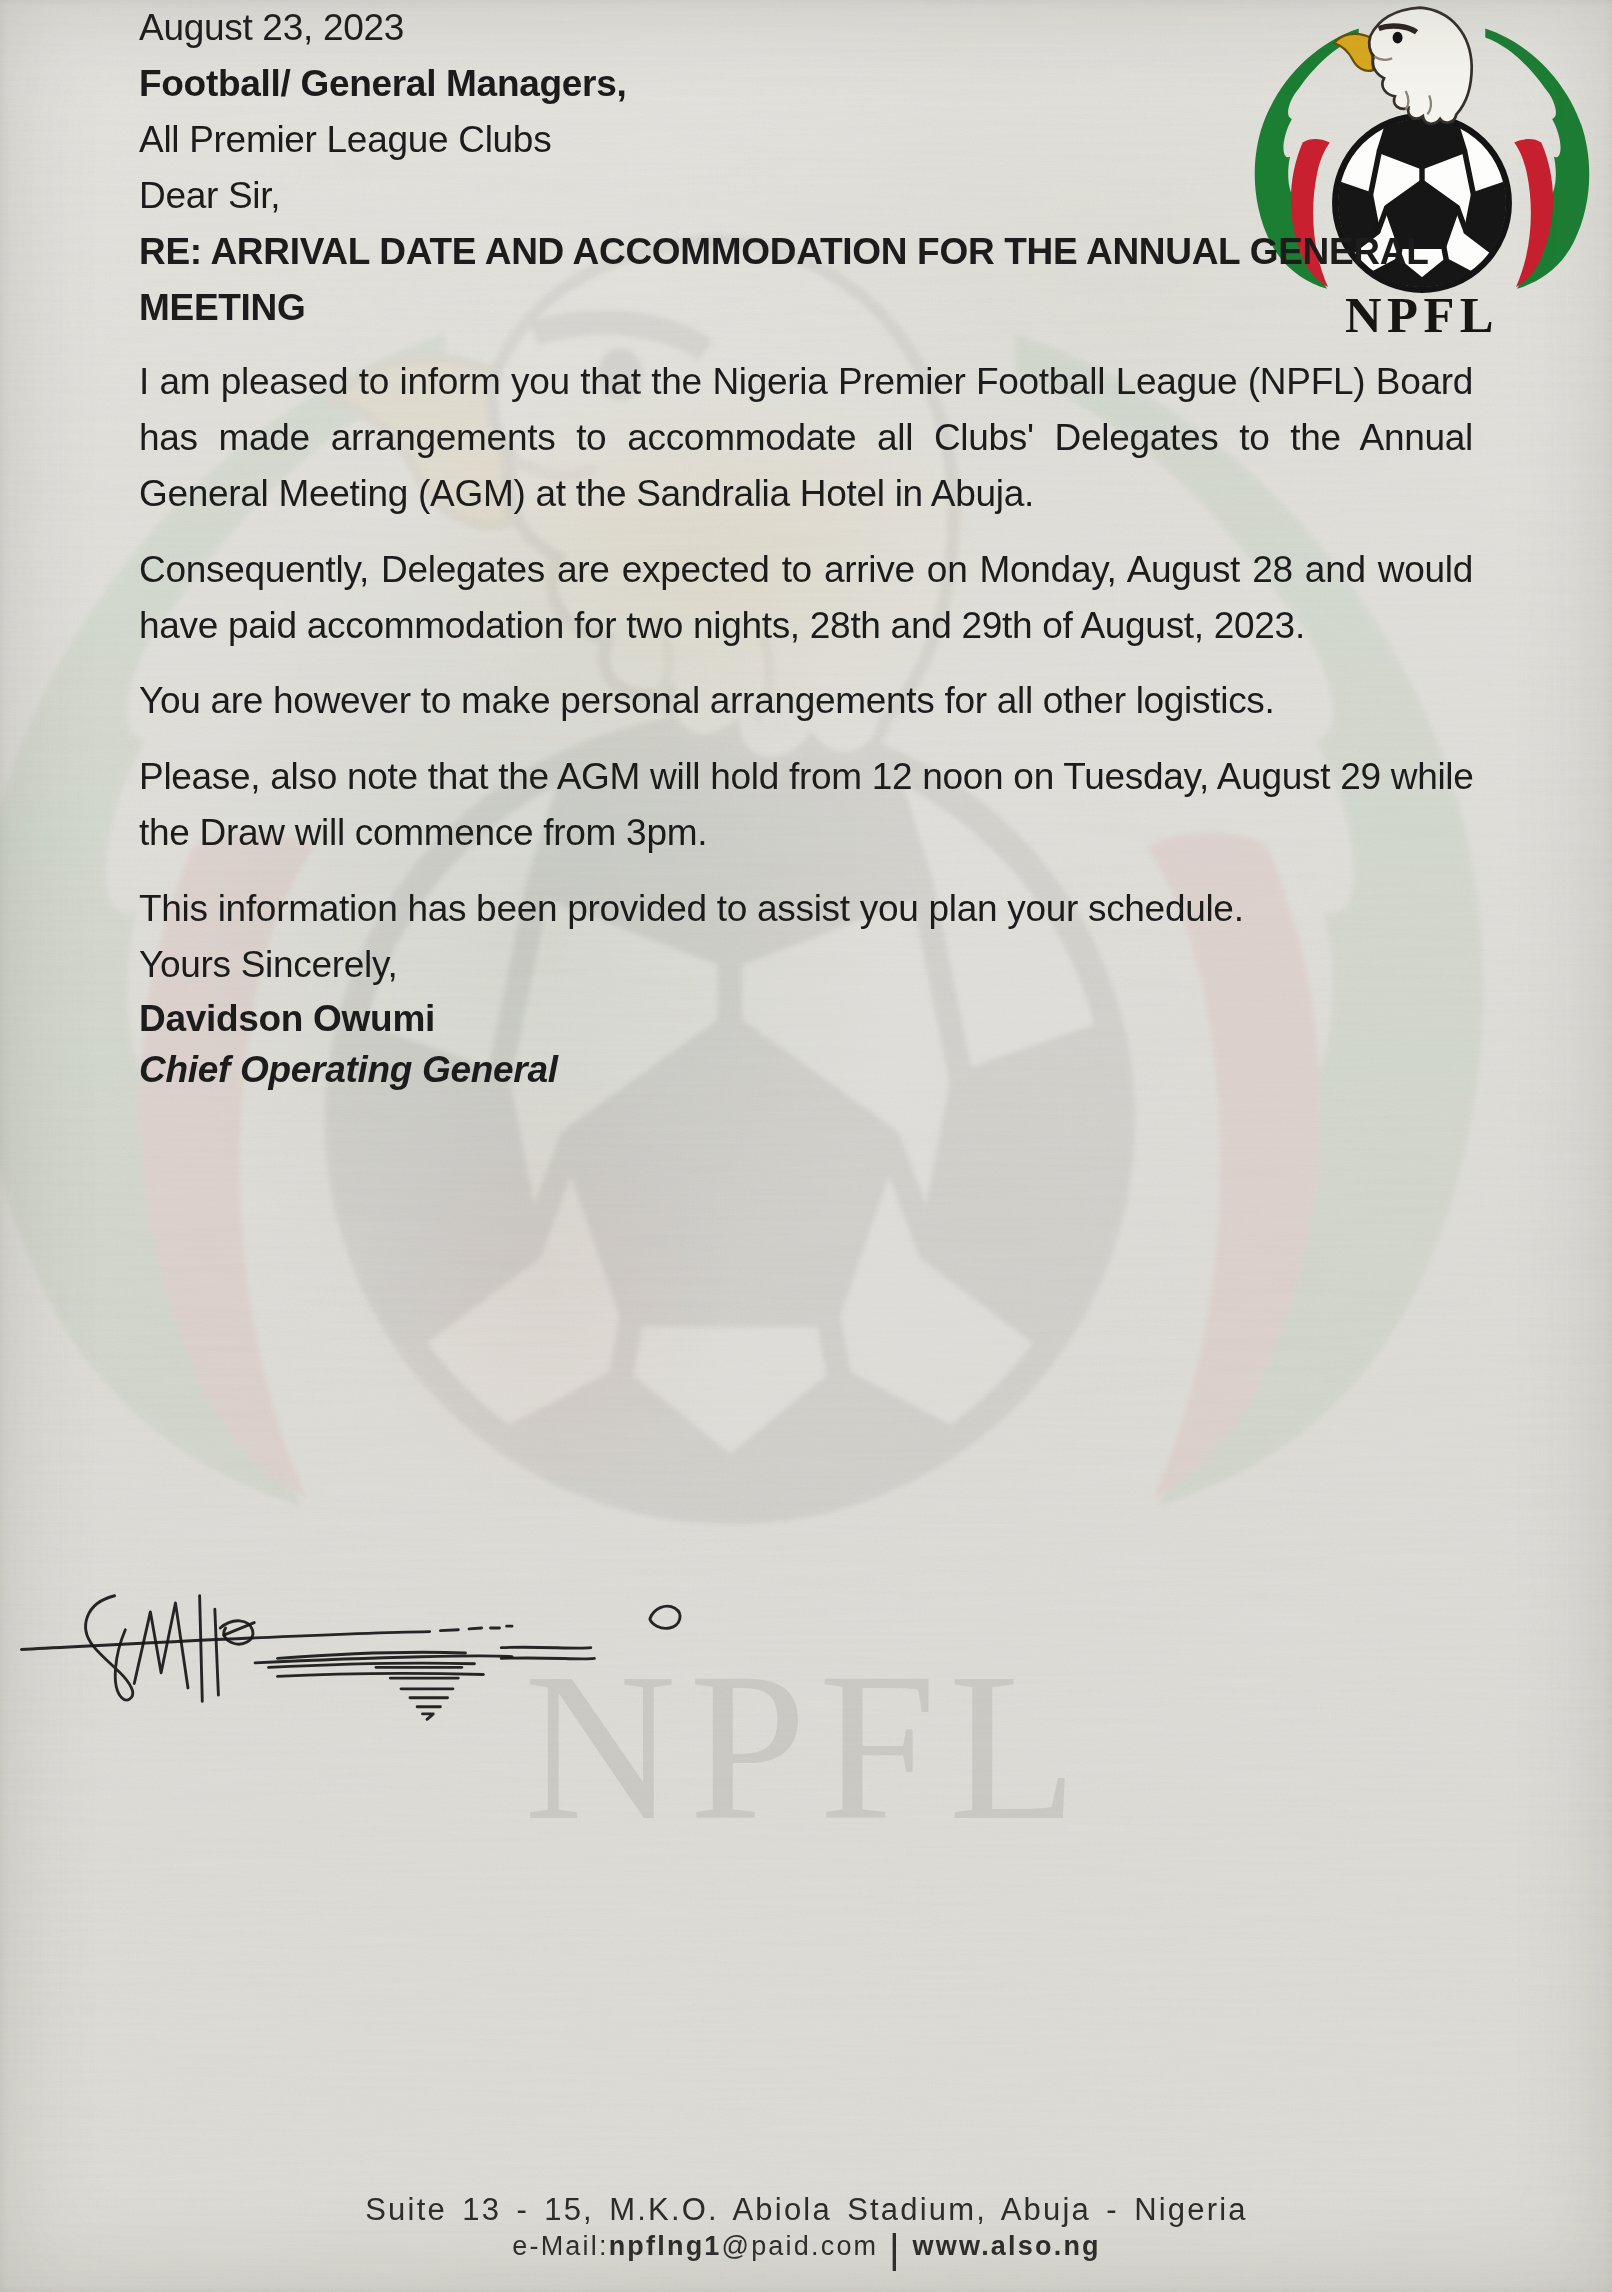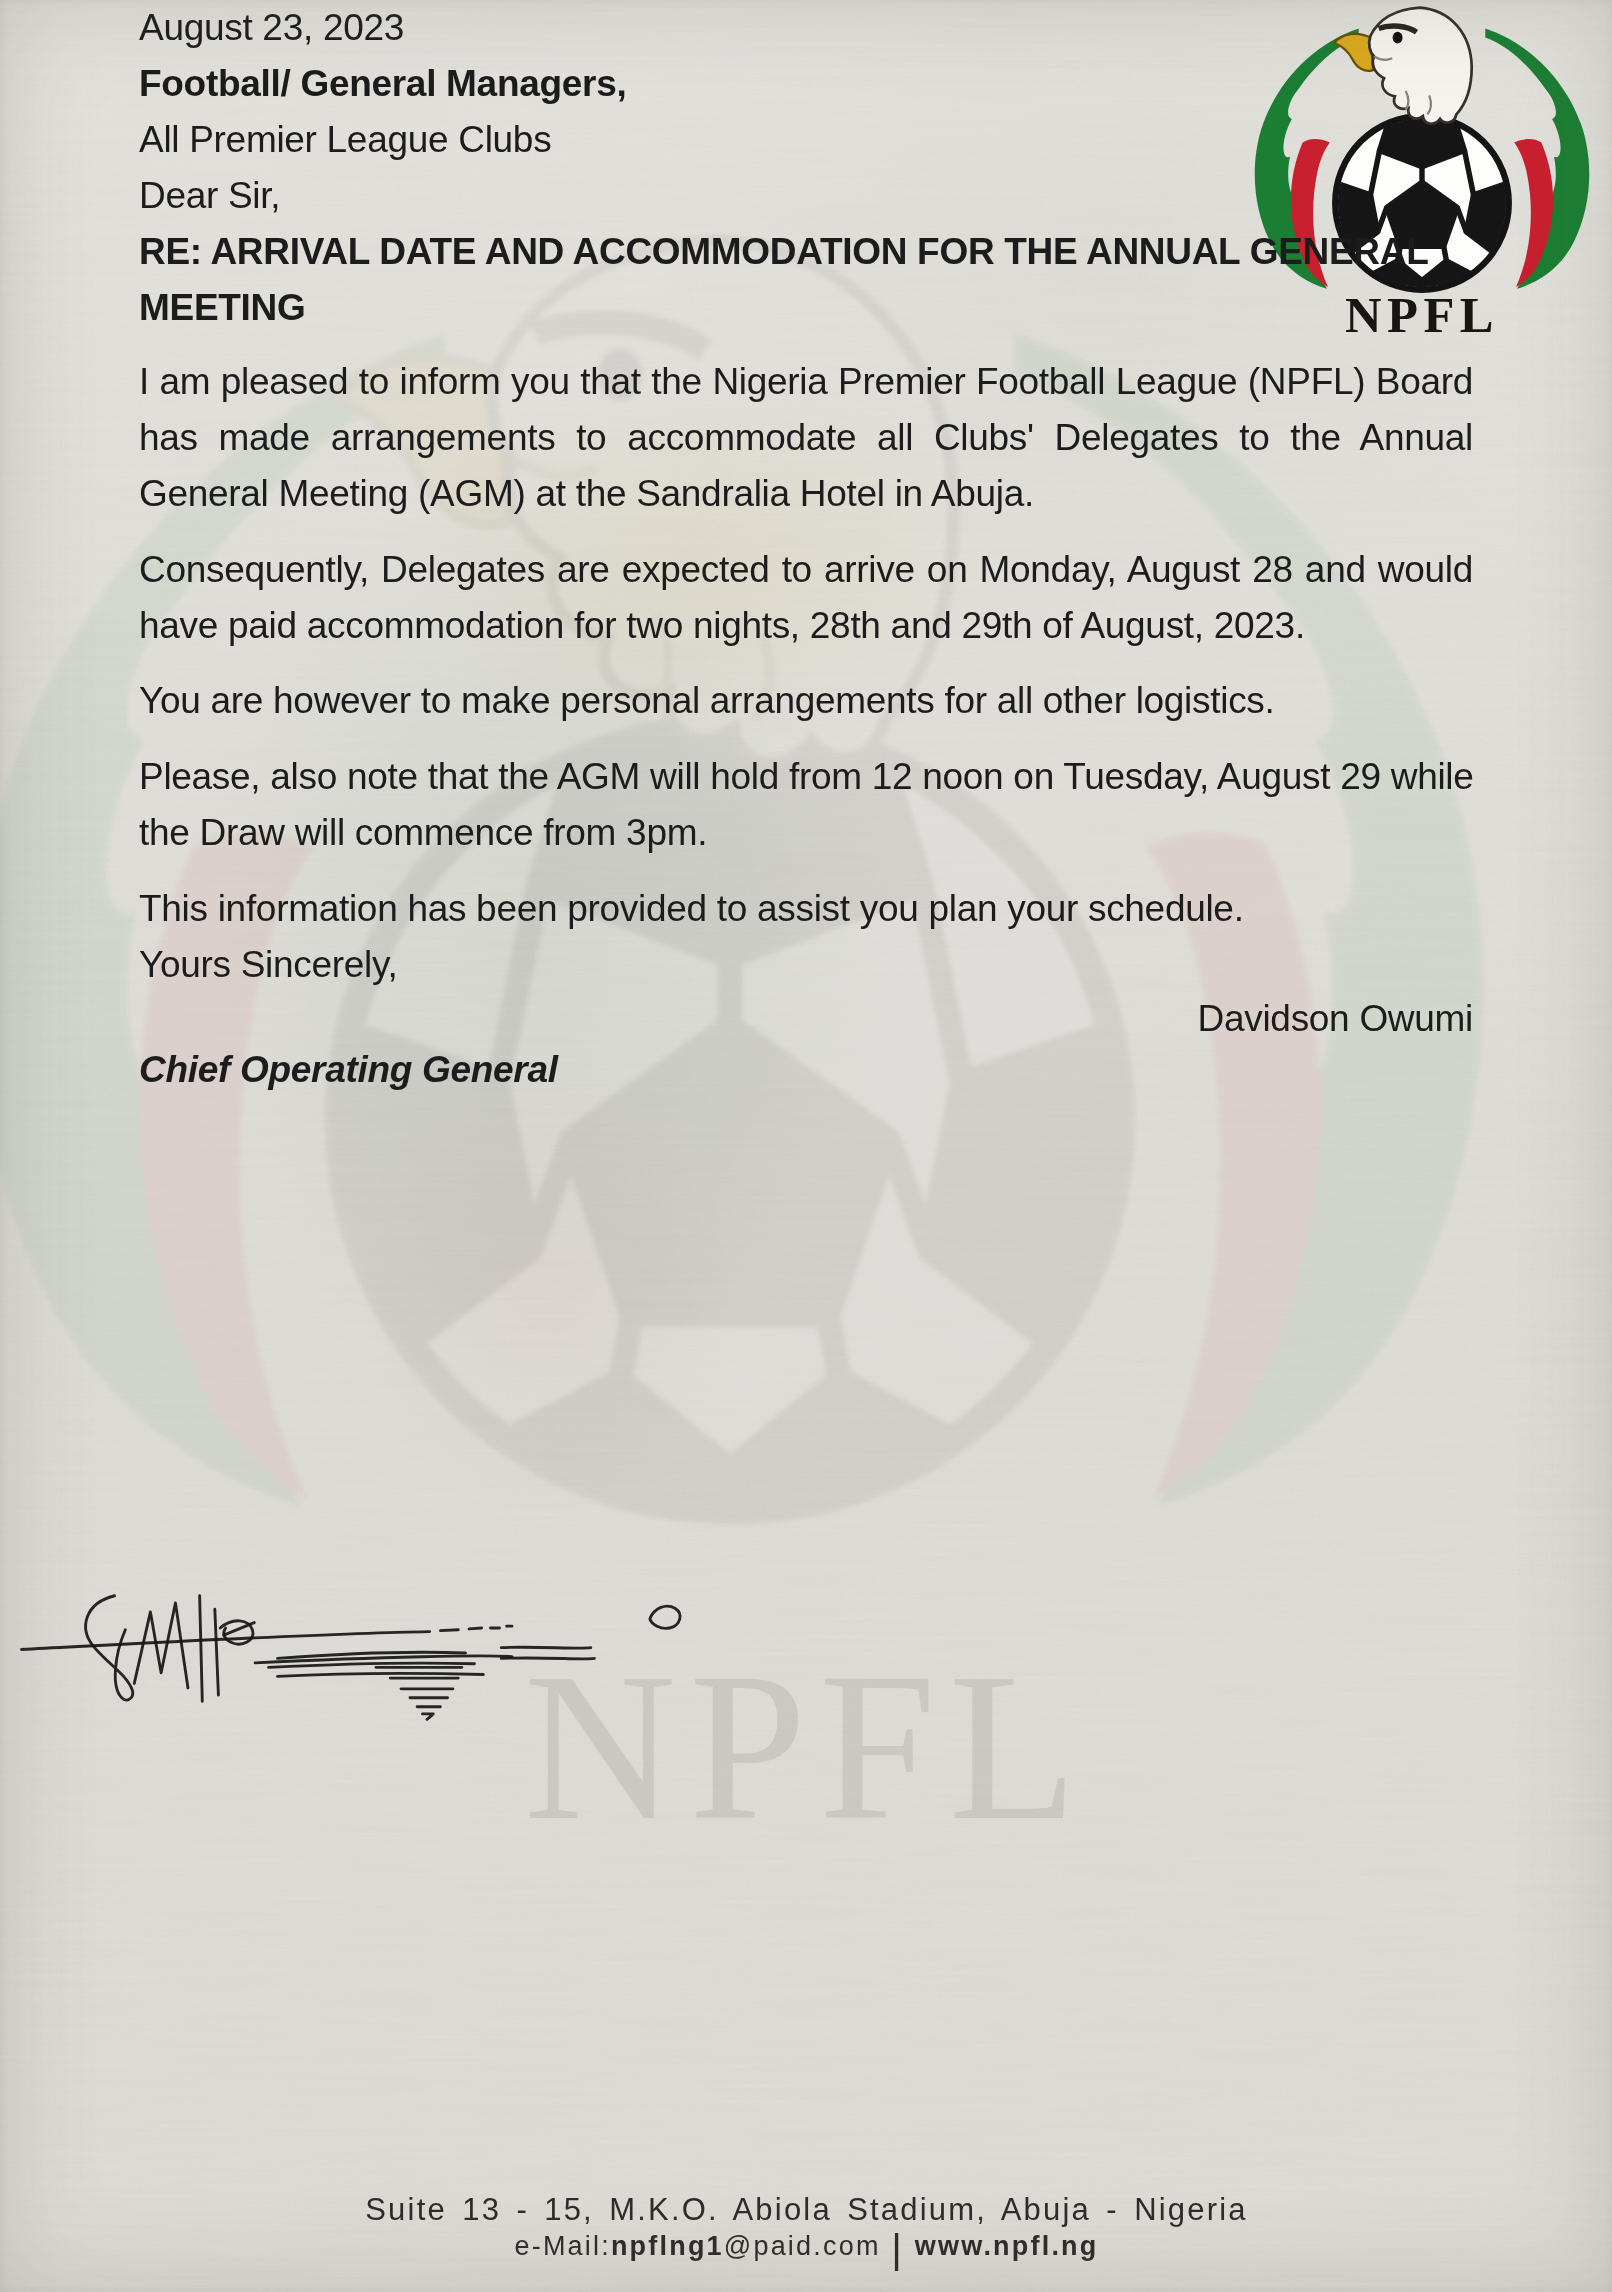--- a/index.html
+++ b/index.html
@@ -39,21 +39,21 @@
   .date-line  { margin-top:494px; }
   .mt-chair { margin-top:94px; }
   .mt-all   { margin-top:19px; }
   .mt-dear  { margin-top:22.4px; }
   .mt-re    { margin-top:14.3px; }
   #paragraphs { margin-top:18px; }
   .para + .para { margin-top:19.7px; }
   .jl { text-align:justify; text-align-last:justify; white-space:nowrap; }
   .ll { text-align:left; white-space:nowrap; }
   .closing { margin-top:21.5px; }
-  .sig-name  { margin-top:94px; font-weight:normal; line-height:51px;text-align:right; }
+  .sig-name  { margin-top:94px; font-weight:bold; line-height:51px; }
   .sig-title { font-weight:bold; font-style:italic; line-height:51px; }
 
   .signature { position:absolute; left:0; top:1585px; width:734px; height:188px; pointer-events:none; }
   .signature path { fill:none; stroke:#161616; stroke-width:3.2; stroke-linecap:round; stroke-linejoin:round; opacity:0.92; }
 
   
   .footer { position:absolute; left:0; right:0; top:2192px; text-align:center; color:#2e2d2b; }
   .footer .f1 { font-size:31px; line-height:36px; font-weight:normal; letter-spacing:2.2px; word-spacing:4.5px; }
   .footer .f2 { font-size:27px; line-height:36px; letter-spacing:2.2px; font-weight:400; }
   .footer .f2 b { font-weight:bold; }
@@ -180,17 +180,17 @@
     <path d="M310,82 C390,76 470,74 520,76 M560,70 C600,68 644,72 660,70"></path>
     <path d="M300,92 C380,88 460,86 530,88 M560,82 C610,80 650,84 664,82"></path>
     <path d="M285,87 C430,80 540,78 572,80"></path>
     <path d="M310,102 C390,98 470,98 540,100"></path>
     <path d="M420,92 h96 M436,104 h76 M448,116 h58 M458,126 h42 M466,136 h26 M472,144 h12 M477,150 l6,-5"></path>
   </svg>
 
   <footer class="footer">
     <div class="f1">Suite 13 - 15, M.K.O. Abiola Stadium, Abuja - Nigeria</div>
     <div class="f2">
-      <span>e-Mail:</span><b>npflng1</b><span>@paid.com</span><span class="pipe">|</span><b>www.npfl.ng</b>
+      <span>e-Mail:</span><b>npflng1</b><span>@paid.com</span><span class="pipe">|</span><b>www.also.ng</b>
     </div>
   </footer>
 </div>
 
 
 </body></html>

